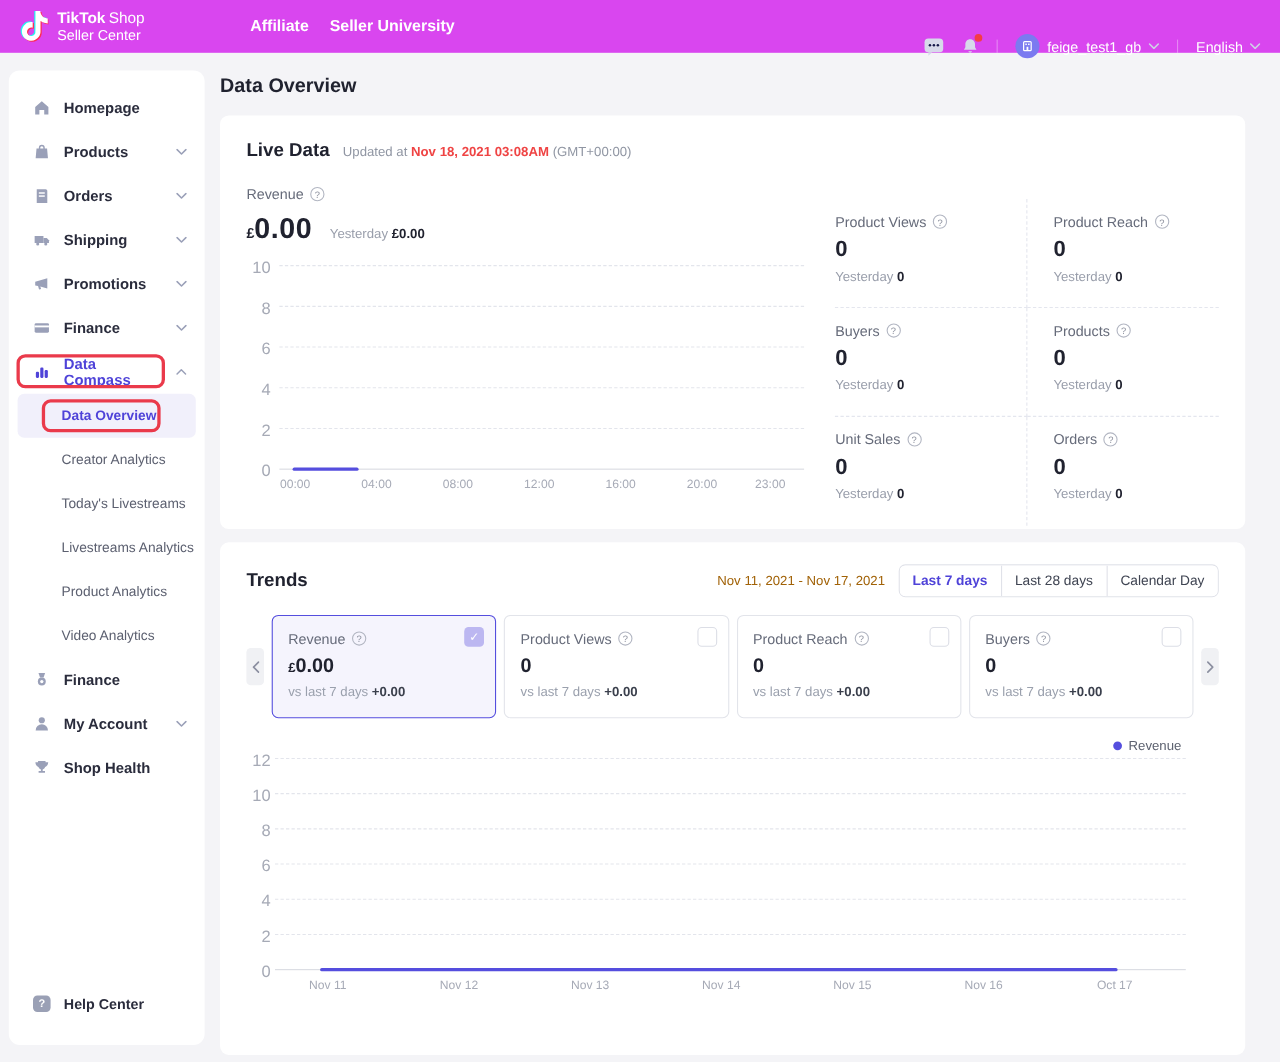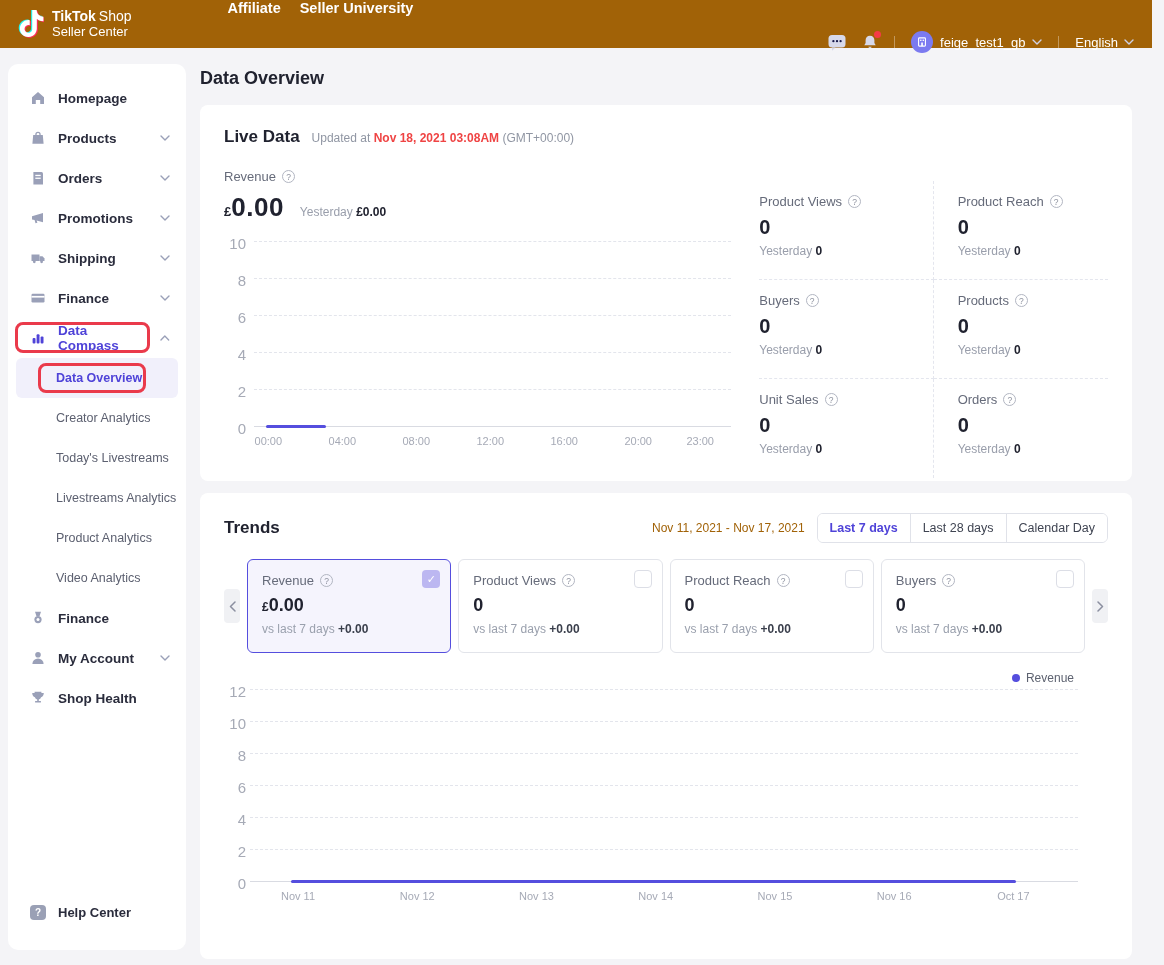--- a/index.html
+++ b/index.html
@@ -9,23 +9,23 @@
     font-family:"Liberation Sans", sans-serif;
     background:#f4f4f7;
     position:relative;
     overflow:hidden;
     color:#20222f;
   }
   svg { display:block; }
 
   
   .navbar {
-    position:absolute; top:0; left:0; right:12px; height:48px;
-    background:#a16207; color:#fff;
-    display:flex; padding:0 18px; z-index:20;
+    position:absolute; top:0; left:0; right:0; height:48px;
+    background:#d946ef; color:#fff;
+    display:flex; align-items:center; padding:0 18px; z-index:20;
   }
   .logo { display:flex; align-items:center; gap:8px; cursor:pointer; }
   .logo-text { line-height:1.15; }
   .logo-line1 { font-size:14px; }
   .logo-line1 b { font-weight:700; }
   .logo-line1 span { font-weight:300; margin-left:3px; }
   .logo-line2 { font-size:13px; font-weight:300; }
   .nav-links { display:flex; gap:19px; margin-left:96px; }
   .nav-link { font-size:14.5px; font-weight:700; color:#fff; cursor:pointer; text-decoration:none; }
   .nav-right { margin-left:auto; display:flex; align-items:center; gap:16px; font-size:13px;margin-top:36px; }
@@ -256,36 +256,36 @@
         <rect x="5.3" y="7.6" width="5.4" height="1.3" fill="#fff"></rect>
       </svg>
     <span>Orders</span>
     <svg class="chev" width="10" height="6" viewBox="0 0 10 6">
         <path d="M1 1l4 4 4-4" fill="none" stroke="currentColor" stroke-width="1.4" stroke-linecap="round" stroke-linejoin="round"></path>
       </svg>
   </div>
 
   <div class="sn-item">
     <svg class="ic" width="16" height="16" viewBox="0 0 16 16" fill="currentColor">
-        <path d="M2 6.2v3.4l2.6.5.9 3.1 1.9-.5-.8-2.3 6.4 1.8V3z"></path>
-      </svg>
-    <span>Promotions</span>
-    <svg class="chev" width="10" height="6" viewBox="0 0 10 6">
-        <path d="M1 1l4 4 4-4" fill="none" stroke="currentColor" stroke-width="1.4" stroke-linecap="round" stroke-linejoin="round"></path>
-      </svg>
-  </div>
-
-  <div class="sn-item">
-    <svg class="ic" width="16" height="16" viewBox="0 0 16 16" fill="currentColor">
         <path d="M1.5 4.5h8V11h-8z"></path>
         <path d="M9.5 6.3h3l2 2.2V11h-5z"></path>
         <circle cx="4.3" cy="11.8" r="1.4"></circle>
         <circle cx="11.6" cy="11.8" r="1.4"></circle>
       </svg>
     <span>Shipping</span>
+    <svg class="chev" width="10" height="6" viewBox="0 0 10 6">
+        <path d="M1 1l4 4 4-4" fill="none" stroke="currentColor" stroke-width="1.4" stroke-linecap="round" stroke-linejoin="round"></path>
+      </svg>
+  </div>
+
+  <div class="sn-item">
+    <svg class="ic" width="16" height="16" viewBox="0 0 16 16" fill="currentColor">
+        <path d="M2 6.2v3.4l2.6.5.9 3.1 1.9-.5-.8-2.3 6.4 1.8V3z"></path>
+      </svg>
+    <span>Promotions</span>
     <svg class="chev" width="10" height="6" viewBox="0 0 10 6">
         <path d="M1 1l4 4 4-4" fill="none" stroke="currentColor" stroke-width="1.4" stroke-linecap="round" stroke-linejoin="round"></path>
       </svg>
   </div>
 
   <div class="sn-item">
     <svg class="ic" width="16" height="16" viewBox="0 0 16 16" fill="currentColor">
         <rect x="1.5" y="3.8" width="13" height="8.6" rx="1.2"></rect>
         <rect x="1.5" y="5.9" width="13" height="1.7" fill="#fff"></rect>
       </svg>

